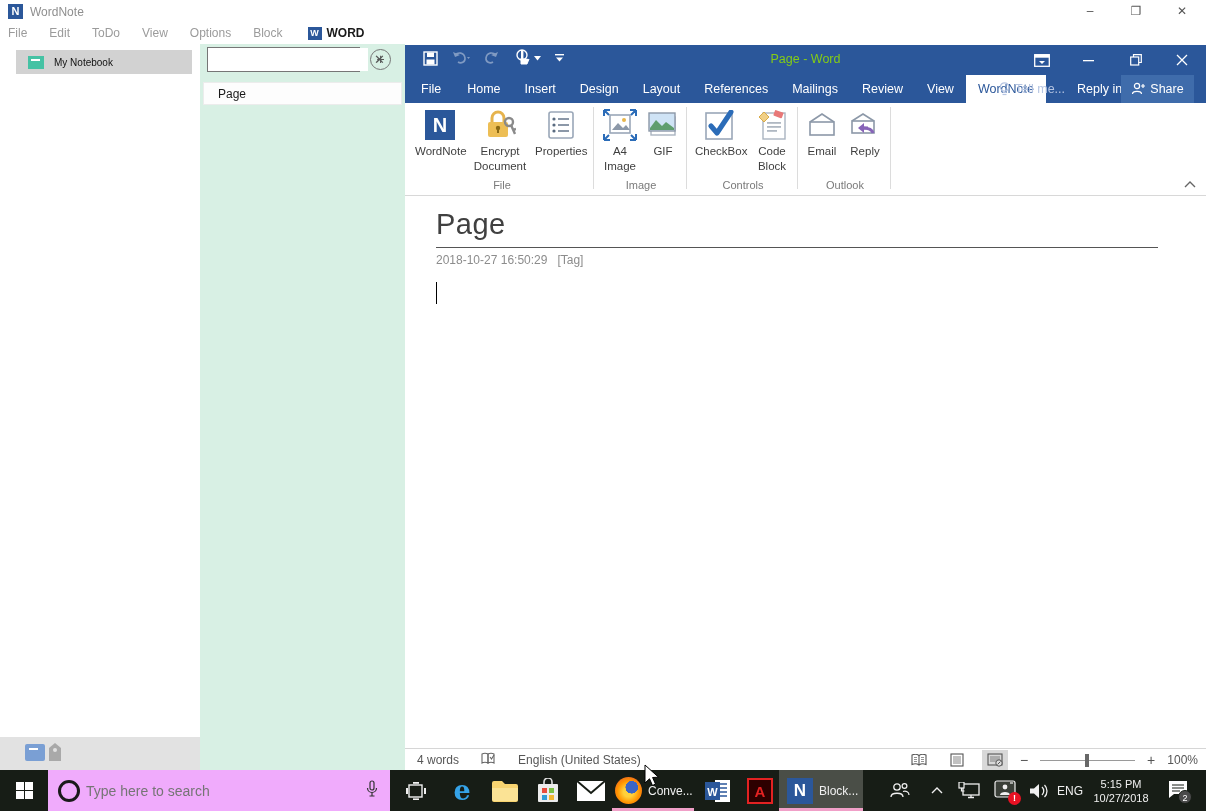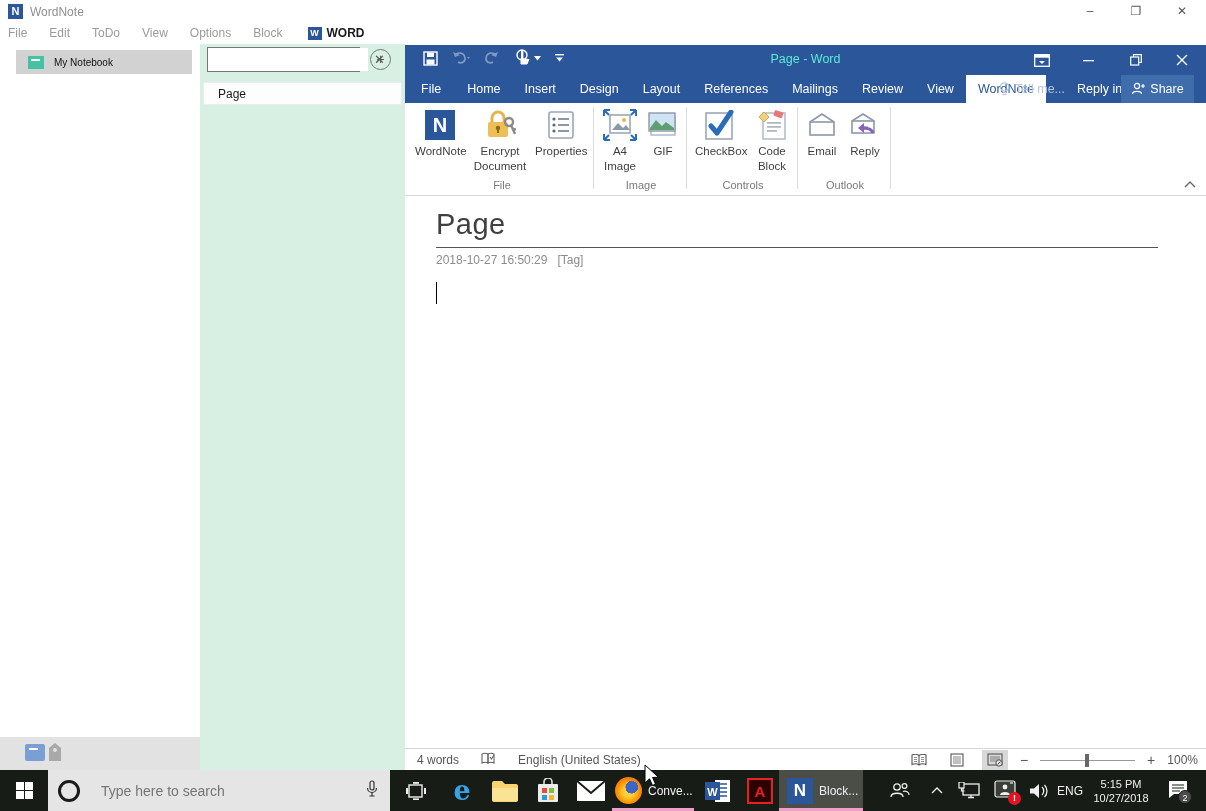--- a/index.html
+++ b/index.html
@@ -35,21 +35,21 @@
   .wn-search-x { color:#555; font-size:13px; padding:0 6px; }
   .wn-plus { left:170px; top:5px; width:21px; height:21px; border:1px solid #767676; border-radius:50%; position:absolute; color:#555; font-size:14px; text-align:center; line-height:19px; }
   .wn-page-row { left:3px; top:38px; width:199px; height:23px; background:#fdfdfd; border:1px solid #ececec; position:absolute; display:flex; align-items:center; }
   .wn-page-row span { margin-left:14px; font-size:12px; color:#1a1a1a; }
 
   
   .word-win { left:405px; top:45px; width:801px; height:725px; background:#fff; }
   .word-titlebar { left:0; top:0; width:801px; height:30px; background:#2b579a; position:absolute; }
   .qat { position:absolute; left:18px; top:4px; display:flex; align-items:center; gap:14px; }
   .qat svg { display:block; }
-  .word-title { position:absolute; left:0; top:7px; width:100%; text-align:center; color:#5eead4; font-size:12.5px; }
+  .word-title { position:absolute; left:0; top:7px; width:100%; text-align:center; color:#84cc16; font-size:12.5px; }
   .wd-ctrl { position:absolute; top:4px; width:30px; height:22px; display:flex; align-items:center; justify-content:center; }
 
   .word-tabs { left:0; top:30px; width:801px; height:28px; background:#2b579a; position:absolute; display:flex; align-items:stretch; }
   .wtab { color:#fff; font-size:12.5px; padding:0 12px; display:flex; align-items:center; }
   .wtab.first { padding-left:16px; padding-right:14px; }
   .wtab.active { background:#fff; color:#2b579a; }
   .tellme { position:absolute; left:594px; top:0; height:28px; display:flex; align-items:center; gap:5px; color:#b6c5e2; font-size:12.5px; }
   .signin { position:absolute; left:672px; top:0; height:28px; display:flex; align-items:center; color:#fff; font-size:12.5px; }
   .share { position:absolute; left:716px; top:0; width:73px; height:28px; background:#3f6cab; display:flex; align-items:center; justify-content:center; gap:5px; color:#fff; font-size:12.5px; }
 
@@ -76,21 +76,21 @@
   .sb-right { position:absolute; right:8px; top:0; height:22px; display:flex; align-items:center; gap:12px; }
   .sb-view { width:26px; height:20px; display:flex; align-items:center; justify-content:center; }
   .sb-view.sel { background:#d8d8d8; }
   .zoom-track { width:95px; height:1px; background:#9a9a9a; position:relative; }
   .zoom-thumb { position:absolute; left:45px; top:-6px; width:4px; height:13px; background:#686868; }
   .zoom-sign { font-size:14px; color:#555; }
 
   
   .taskbar { left:0; top:770px; width:1206px; height:41px; background:#171d16; }
   .tb { position:absolute; top:0; height:41px; display:flex; align-items:center; justify-content:center; }
-  .tb-search { left:48px; width:342px; background:#e5e5e5; justify-content:flex-start; gap:21px; }
+  .tb-search { left:48px; width:342px; background:#f0abfc; justify-content:flex-start; gap:6px; }
   .tb-search input { border:none; outline:none; background:transparent; flex:1; font-size:14px; color:#444; font-family:"Liberation Sans",sans-serif; }
   .cortana-ring { width:22px; height:22px; border:3px solid #1a1a1a; border-radius:50%; margin-left:10px; }
   .tb-label { color:#f0f0f0; font-size:12px; margin-left:6px; }
   .tb-underline { position:absolute; bottom:0; height:3px; background:#f0a0c8; }
   .tb-active { background:#4a4e47; }
   .tray-txt { color:#f0f0f0; font-size:12px; }
   .clock { color:#f0f0f0; font-size:11px; text-align:center; line-height:14px; }
   .edge-e { color:#35a3e8; font-size:27px; font-weight:bold; font-family:"DejaVu Serif", serif; line-height:27px; }
   .ff-circle { width:27px; height:27px; border-radius:50%; background:radial-gradient(circle at 62% 38%, #3b65c6 0 26%, rgba(0,0,0,0) 27%), radial-gradient(circle at 50% 55%, #ffd03a 0 25%, #ff9400 55%, #e4552c 90%); }
   .adobe-sq { width:26px; height:26px; background:#2d0000; border:2px solid #e32222; color:#e32222; font-weight:bold; font-size:15px; text-align:center; line-height:24px; }

